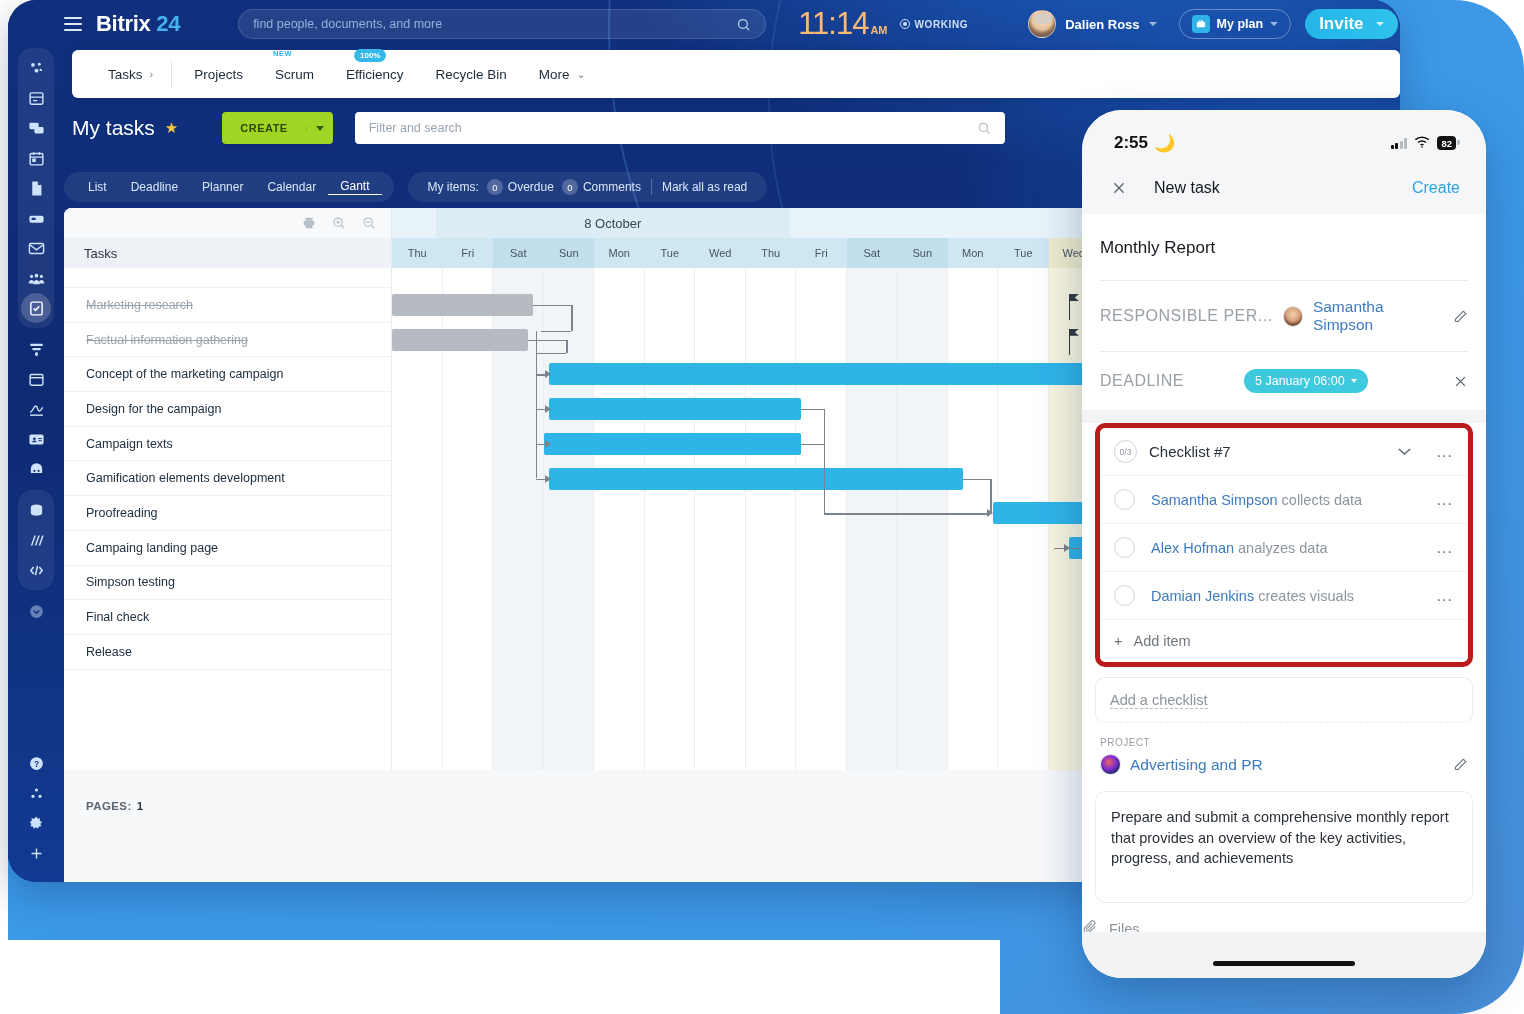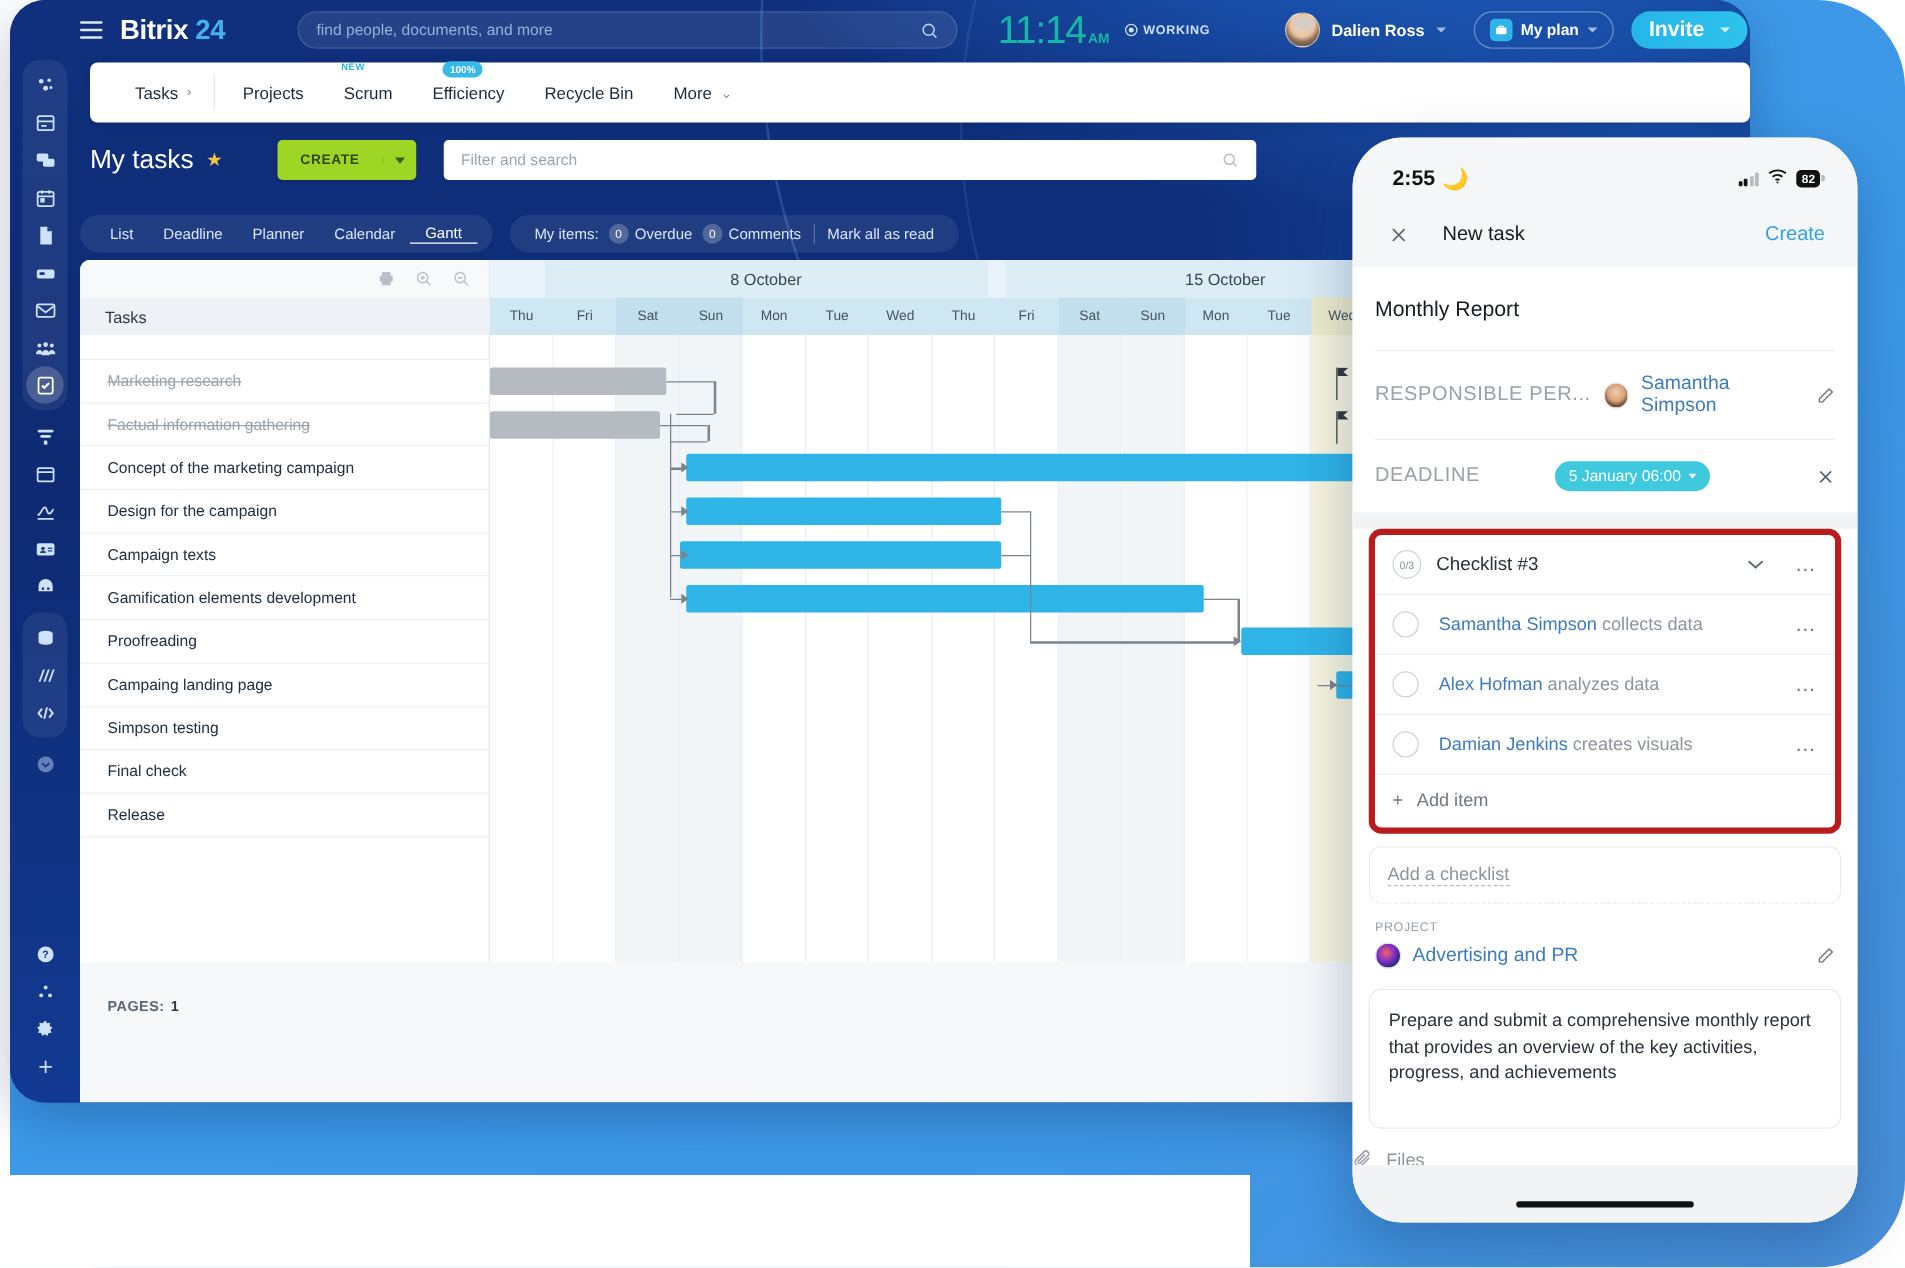--- a/index.html
+++ b/index.html
@@ -94,21 +94,21 @@
     padding: 0 14px;
   }
   .search-wrap input {
     flex: 1; background: transparent; border: none; outline: none;
     color: #dfeaf8; font-size: 12.5px; font-family: inherit;
   }
   .search-wrap input::placeholder { color: #93b2d8; }
   .search-ico { color:#b9d2ee; display:flex; }
   .search-ico svg{width:15px;height:15px;}
 
-  .clock { margin-left: 32px; display:flex; align-items: baseline; color:#14b8a6;}
+  .clock { margin-left: 32px; display:flex; align-items: baseline; color:#fdba74;}
   .clock .t { font-size: 31px; font-weight: 400; letter-spacing:-1px;}
   .clock .ampm { font-size: 11px; margin-left:2px; font-weight:600;}
   .working { margin-left: 12px; display:flex; align-items:center; gap:5px; color:#cfe0f5; font-size:10px; letter-spacing:0.6px; font-weight:600;}
   .working .dot { width:10px;height:10px;border-radius:50%;border:1.6px solid #cfe0f5; display:flex;align-items:center;justify-content:center;}
   .working .dot::after{content:"";width:4px;height:4px;background:#cfe0f5;border-radius:50%;}
 
   .user { margin-left: 60px; display:flex; align-items:center; gap:9px; cursor:pointer;}
   .avatar {
     width:28px;height:28px;border-radius:50%;
     background: radial-gradient(circle at 50% 34%, #f6dfc9 0%, #e7c19c 46%, #8b6b52 64%, #3f3f52 100%);
@@ -636,21 +636,20 @@
             <div class="g-row">Simpson testing</div>
             <div class="g-row">Final check</div>
             <div class="g-row">Release</div>
           </div>
       </div>
 
       <div class="g-right" id="ganttRight">
         <div class="tl-monthband"></div>
         <div class="tl-daysband"></div>
       <div class="tl-month" style="left: 44px; width: 353.5px;">8 October</div>
-          <div class="tl-month" style="left: 411.5px; width: 353.5px;">15 October</div>
           <div class="col" style="left: 0px; width: 50.5px;"></div>
           <div class="tl-day" style="left: 0px; width: 50.5px;">Thu</div>
           <div class="col" style="left: 50.5px; width: 50.5px;"></div>
           <div class="tl-day" style="left: 50.5px; width: 50.5px;">Fri</div>
           <div class="col we" style="left: 101px; width: 50.5px;"></div>
           <div class="tl-day we" style="left: 101px; width: 50.5px;">Sat</div>
           <div class="col we" style="left: 151.5px; width: 50.5px;"></div>
           <div class="tl-day we" style="left: 151.5px; width: 50.5px;">Sun</div>
           <div class="col" style="left: 202px; width: 50.5px;"></div>
           <div class="tl-day" style="left: 202px; width: 50.5px;">Mon</div>
@@ -785,21 +784,21 @@
             <line x1="19" y1="5" x2="5" y2="19"></line>
           </svg>
         </span>
     </div>
 
     <div class="ph-band"></div>
 
     <div class="card">
       <div class="cl-head">
         <span class="cl-count">0/3</span>
-        <span class="cl-title">Checklist #3</span>
+        <span class="cl-title">Checklist #7</span>
         <span class="cl-chev">
             <svg viewBox="0 0 24 14" fill="none" stroke="currentColor" stroke-width="2.2">
               <path d="M3 3l9 8 9-8"></path>
             </svg>
           </span>
         <span class="dots">…</span>
       </div>
       <div class="cl-item">
         <span class="cbox"></span>
         <span class="cl-text"><b>Samantha Simpson</b><span> collects data</span></span>

